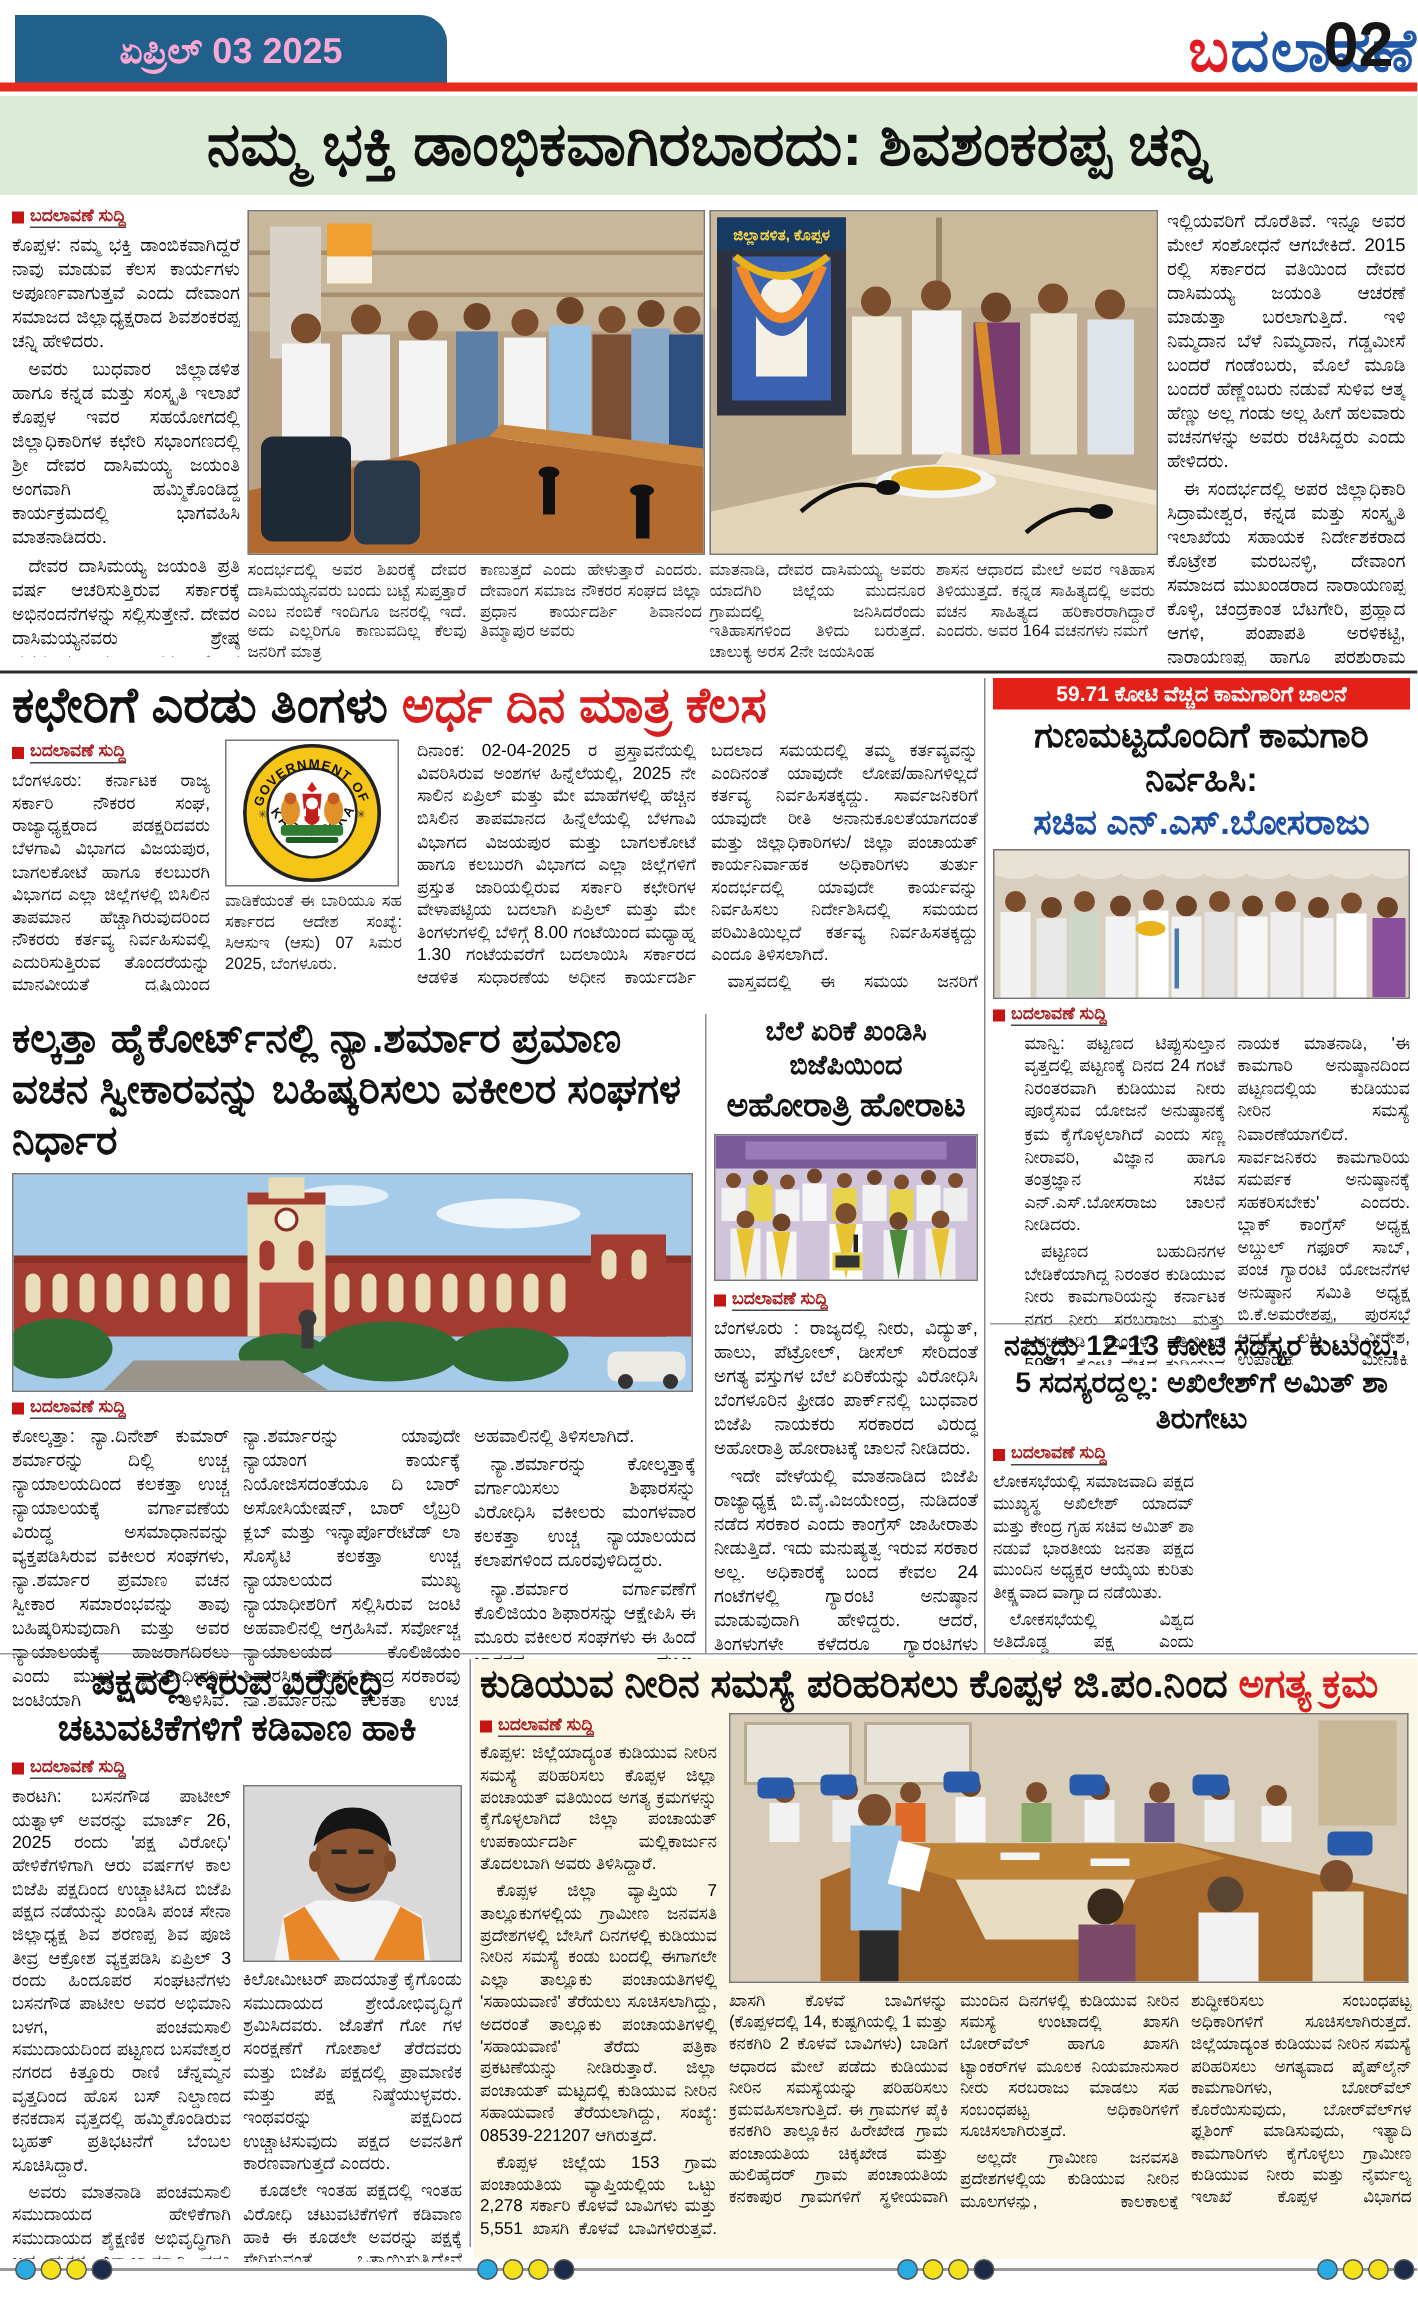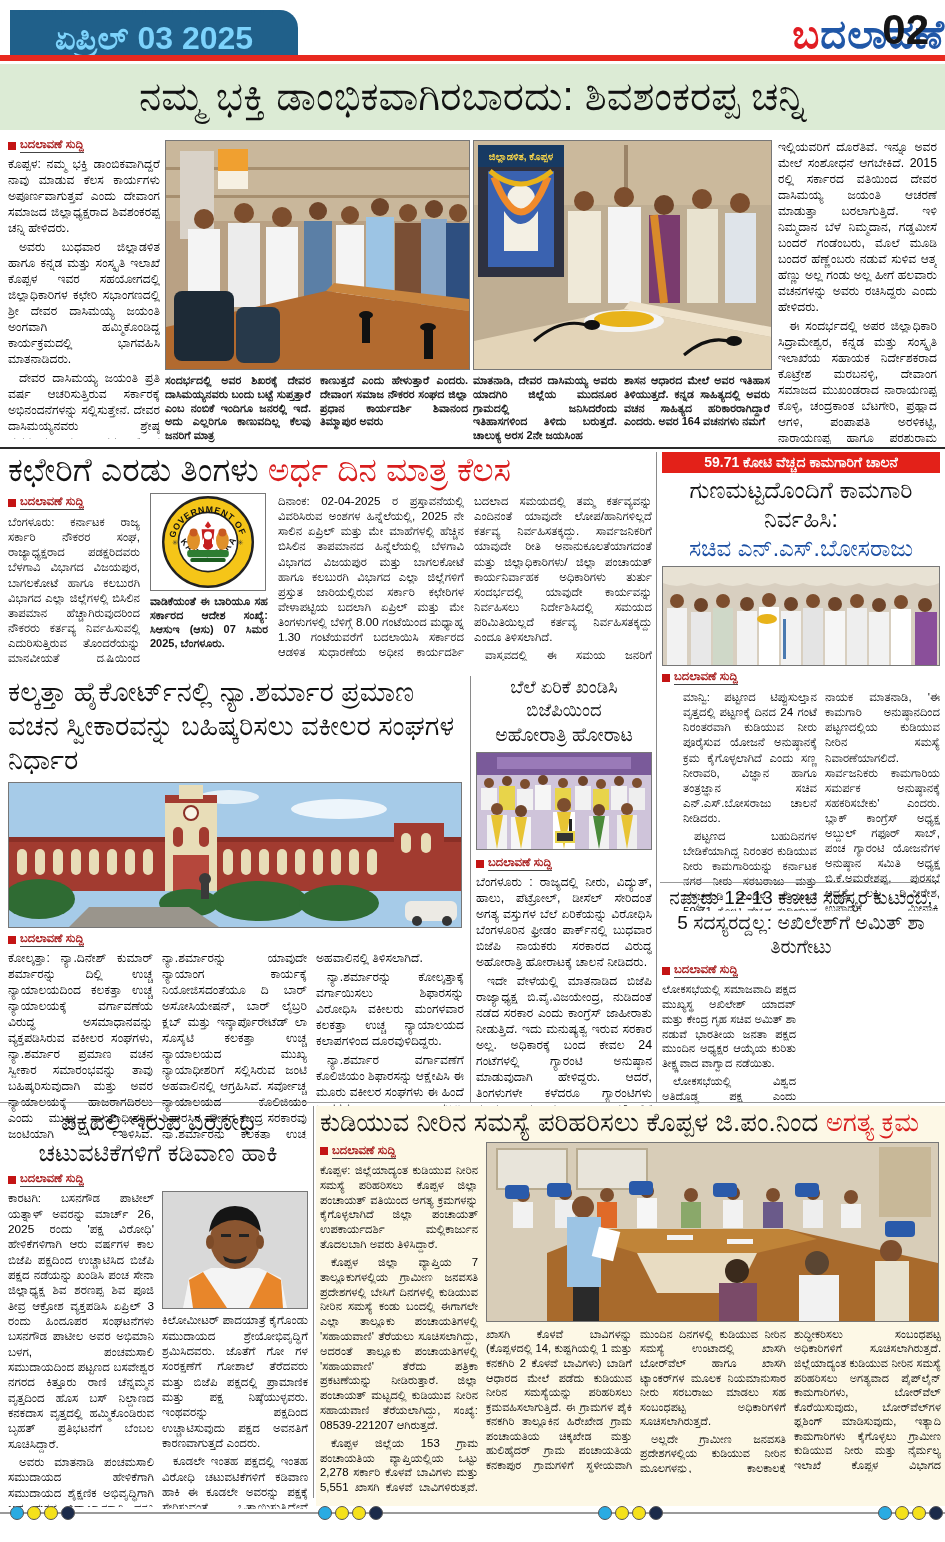--- a/index.html
+++ b/index.html
@@ -2,36 +2,36 @@
 <html><head>
 <meta charset="utf-8">
 <style>
   html,body{margin:0;padding:0;}
   body{width:945px;height:1542px;position:relative;background:#fff;
        font-family:"Liberation Sans","DejaVu Sans",sans-serif;color:#1a1a1a;overflow:hidden;}
   .abs{position:absolute;}
   .hline{background:#2a2a2a;height:1px;}
   .vline{background:#8a8a8a;width:1px;}
   .band{background:#dcebd5;}
-  .headline{font-weight:normal;color:#121212;}
+  .headline{font-weight:bold;color:#121212;}
   .red{color:#d81e1e;}
   .blue{color:#1c4fa3;}
   .lbl{display:flex;align-items:center;gap:4px;margin:2px 0 4px 0;}
   .lbl .sq{width:8px;height:8px;background:#c41414;display:inline-block;flex:0 0 auto;}
   .lbl .t{color:#a81d1d;font-weight:bold;font-size:11.5px;border-bottom:1px solid #444;padding-bottom:1px;white-space:nowrap;}
   .bt{font-size:12.3px;line-height:1.3;text-align:justify;color:#000000;overflow:hidden;}
   .bt p{margin:0 0 3px 0;text-indent:11px;}
   .bt p.np{text-indent:0;}
-  .cap{font-size:11px;line-height:1.25;text-align:justify;color:#141414;overflow:hidden;font-weight:bold;}
+  .cap{font-size:11px;line-height:1.25;text-align:justify;color:#141414;overflow:hidden;}
   .cols{display:flex;}
   .photo{display:block;border:1px solid #777;background:#ccc;}
   .banner{background:#e32119;color:#fff;font-weight:bold;font-size:14px;text-align:center;padding:2px 0;}
-  .datebox{background:#20608a;color:#7dd3fc;font-weight:bold;font-size:32px;
+  .datebox{background:#20608a;color:#f9a8d4;font-weight:bold;font-size:24px;
            border-radius:0 18px 0 0;border-top:3px dashed #20608a;
-           display:flex;align-items:flex-end;justify-content:center;}
+           display:flex;align-items:center;justify-content:center;}
   .mast{font-size:40px;font-weight:bold;letter-spacing:1px;}
   .pgnum{font-size:42px;font-weight:bold;color:#161616;}
   .cream{background:#fdf8e6;}
   .dotgrp{display:flex;gap:3px;align-items:center;}
   .dot{width:12px;height:12px;border-radius:50%;display:inline-block;border:1px solid #555;}
 </style>
 </head>
 <body>
 
 <div class="abs datebox" style="left:10px;top:10px;width:288px;height:44px;">
@@ -358,21 +358,21 @@
       <p>ನ್ಯಾ.ಶರ್ಮಾರನ್ನು ಕೋಲ್ಕತ್ತಾಕ್ಕೆ ವರ್ಗಾಯಿಸಲು ಶಿಫಾರಸನ್ನು ವಿರೋಧಿಸಿ ವಕೀಲರು ಮಂಗಳವಾರ ಕಲಕತ್ತಾ ಉಚ್ಚ ನ್ಯಾಯಾಲಯದ ಕಲಾಪಗಳಿಂದ ದೂರವುಳಿದಿದ್ದರು.</p>
       <p>ನ್ಯಾ.ಶರ್ಮಾರ ವರ್ಗಾವಣೆಗೆ ಕೊಲಿಜಿಯಂ ಶಿಫಾರಸನ್ನು ಆಕ್ಷೇಪಿಸಿ ಈ ಮೂರು ವಕೀಲರ ಸಂಘಗಳು ಈ ಹಿಂದೆ ಭಾರತದ ಮುಖ್ಯ ನ್ಯಾಯಾಧೀಶ(ಸಿಜೆಐ)ರಿಗೆ ಜಂಟಿ ಅಹವಾಲನ್ನು ಕಳುಹಿಸಿದ್ದವು.</p>
 
     </div>
   </div>
 </div>
 
 <div class="abs" style="left:476px;top:676px;width:176px;height:424px;">
   <div class="headline" style="font-size:18px;text-align:center;line-height:1.3;">
     <div>ಬೆಲೆ ಏರಿಕೆ ಖಂಡಿಸಿ ಬಿಜೆಪಿಯಿಂದ</div>
-    <div style="font-size:19px;">ಅಹೋರಾತ್ರಿ ಹೋರಾಟ</div>
+    <div style="font-size:22px;">ಅಹೋರಾತ್ರಿ ಹೋರಾಟ</div>
   </div>
   <svg class="photo" width="174" height="96" viewBox="0 0 174 96" style="margin-top:5px;">
     <rect width="174" height="96" fill="#cfc4da"></rect>
     <rect width="174" height="22" fill="#7a5a9a"></rect>
     <rect x="20" y="4" width="134" height="12" fill="#9a7ab8"></rect>
     <g>
       <circle cx="12" cy="30" r="5" fill="#7d4e2e"></circle>
         <circle cx="30" cy="28" r="5" fill="#6f452a"></circle>
         <circle cx="48" cy="31" r="5" fill="#7d4e2e"></circle>
         <circle cx="66" cy="27" r="5" fill="#6f452a"></circle>

